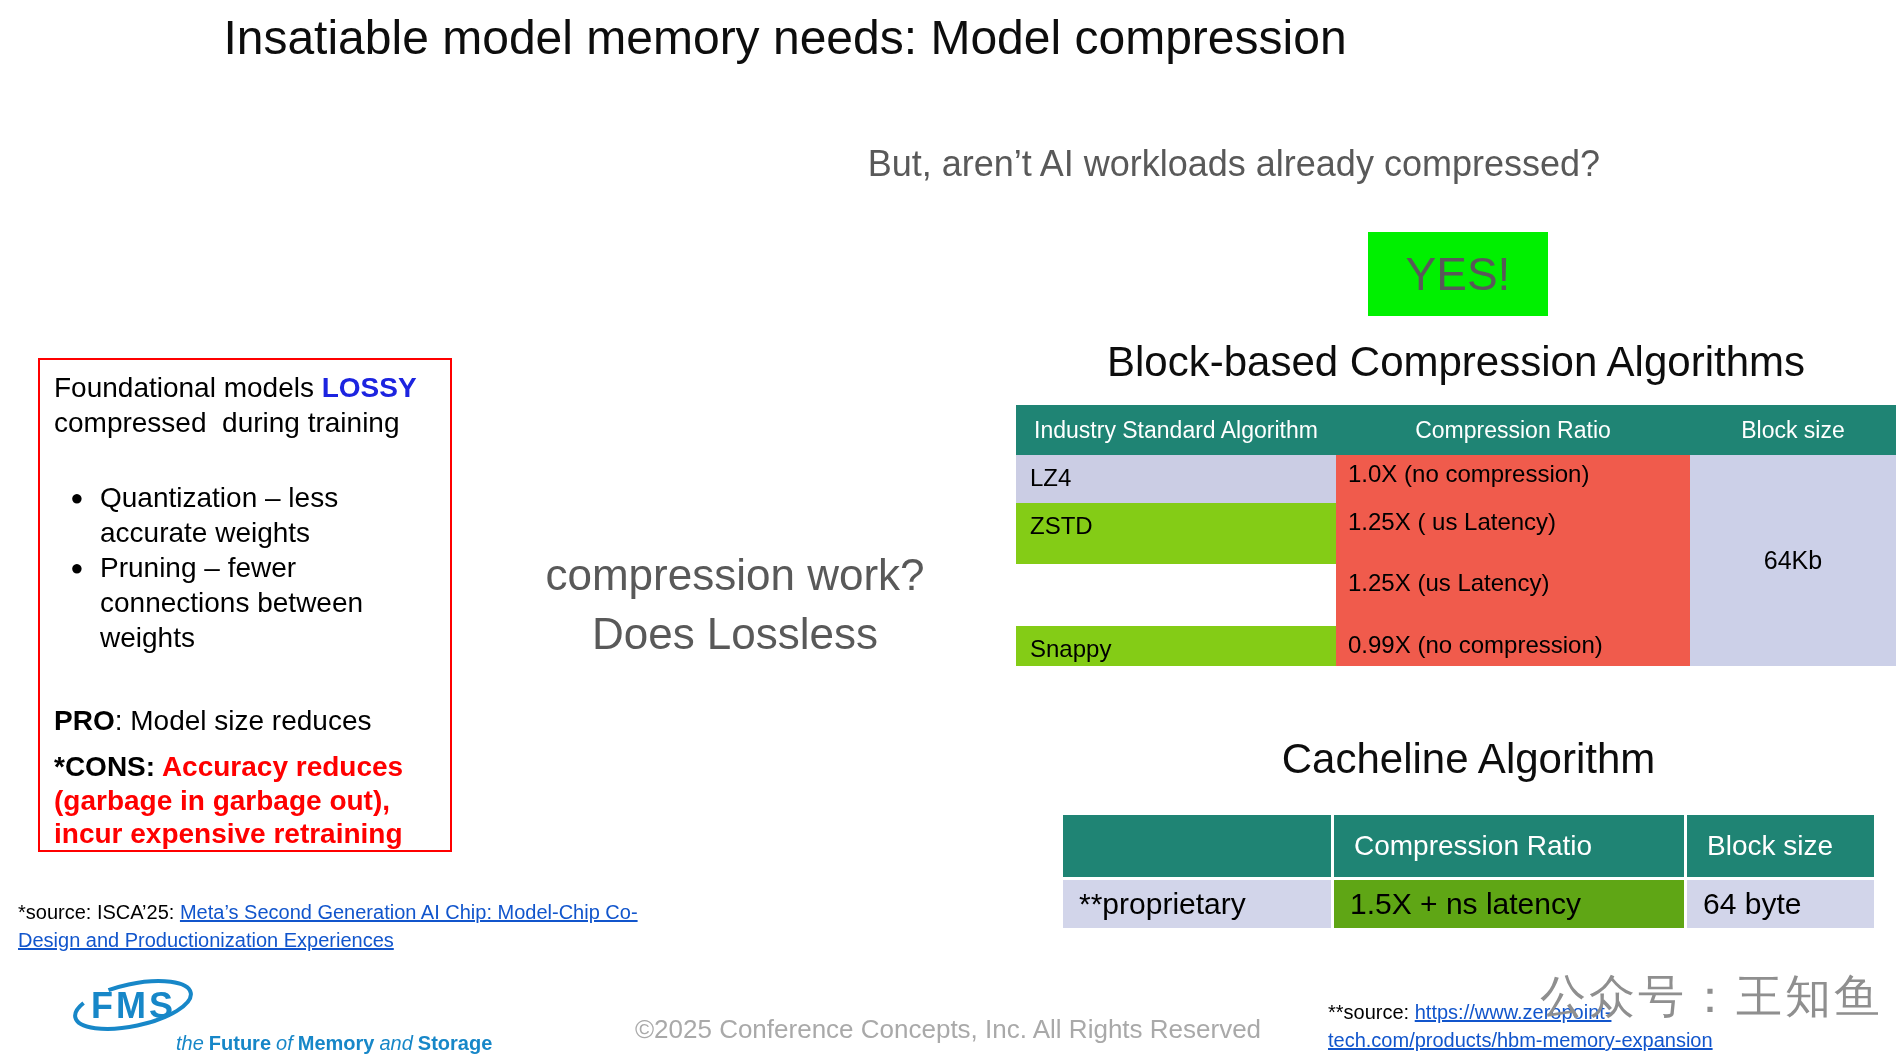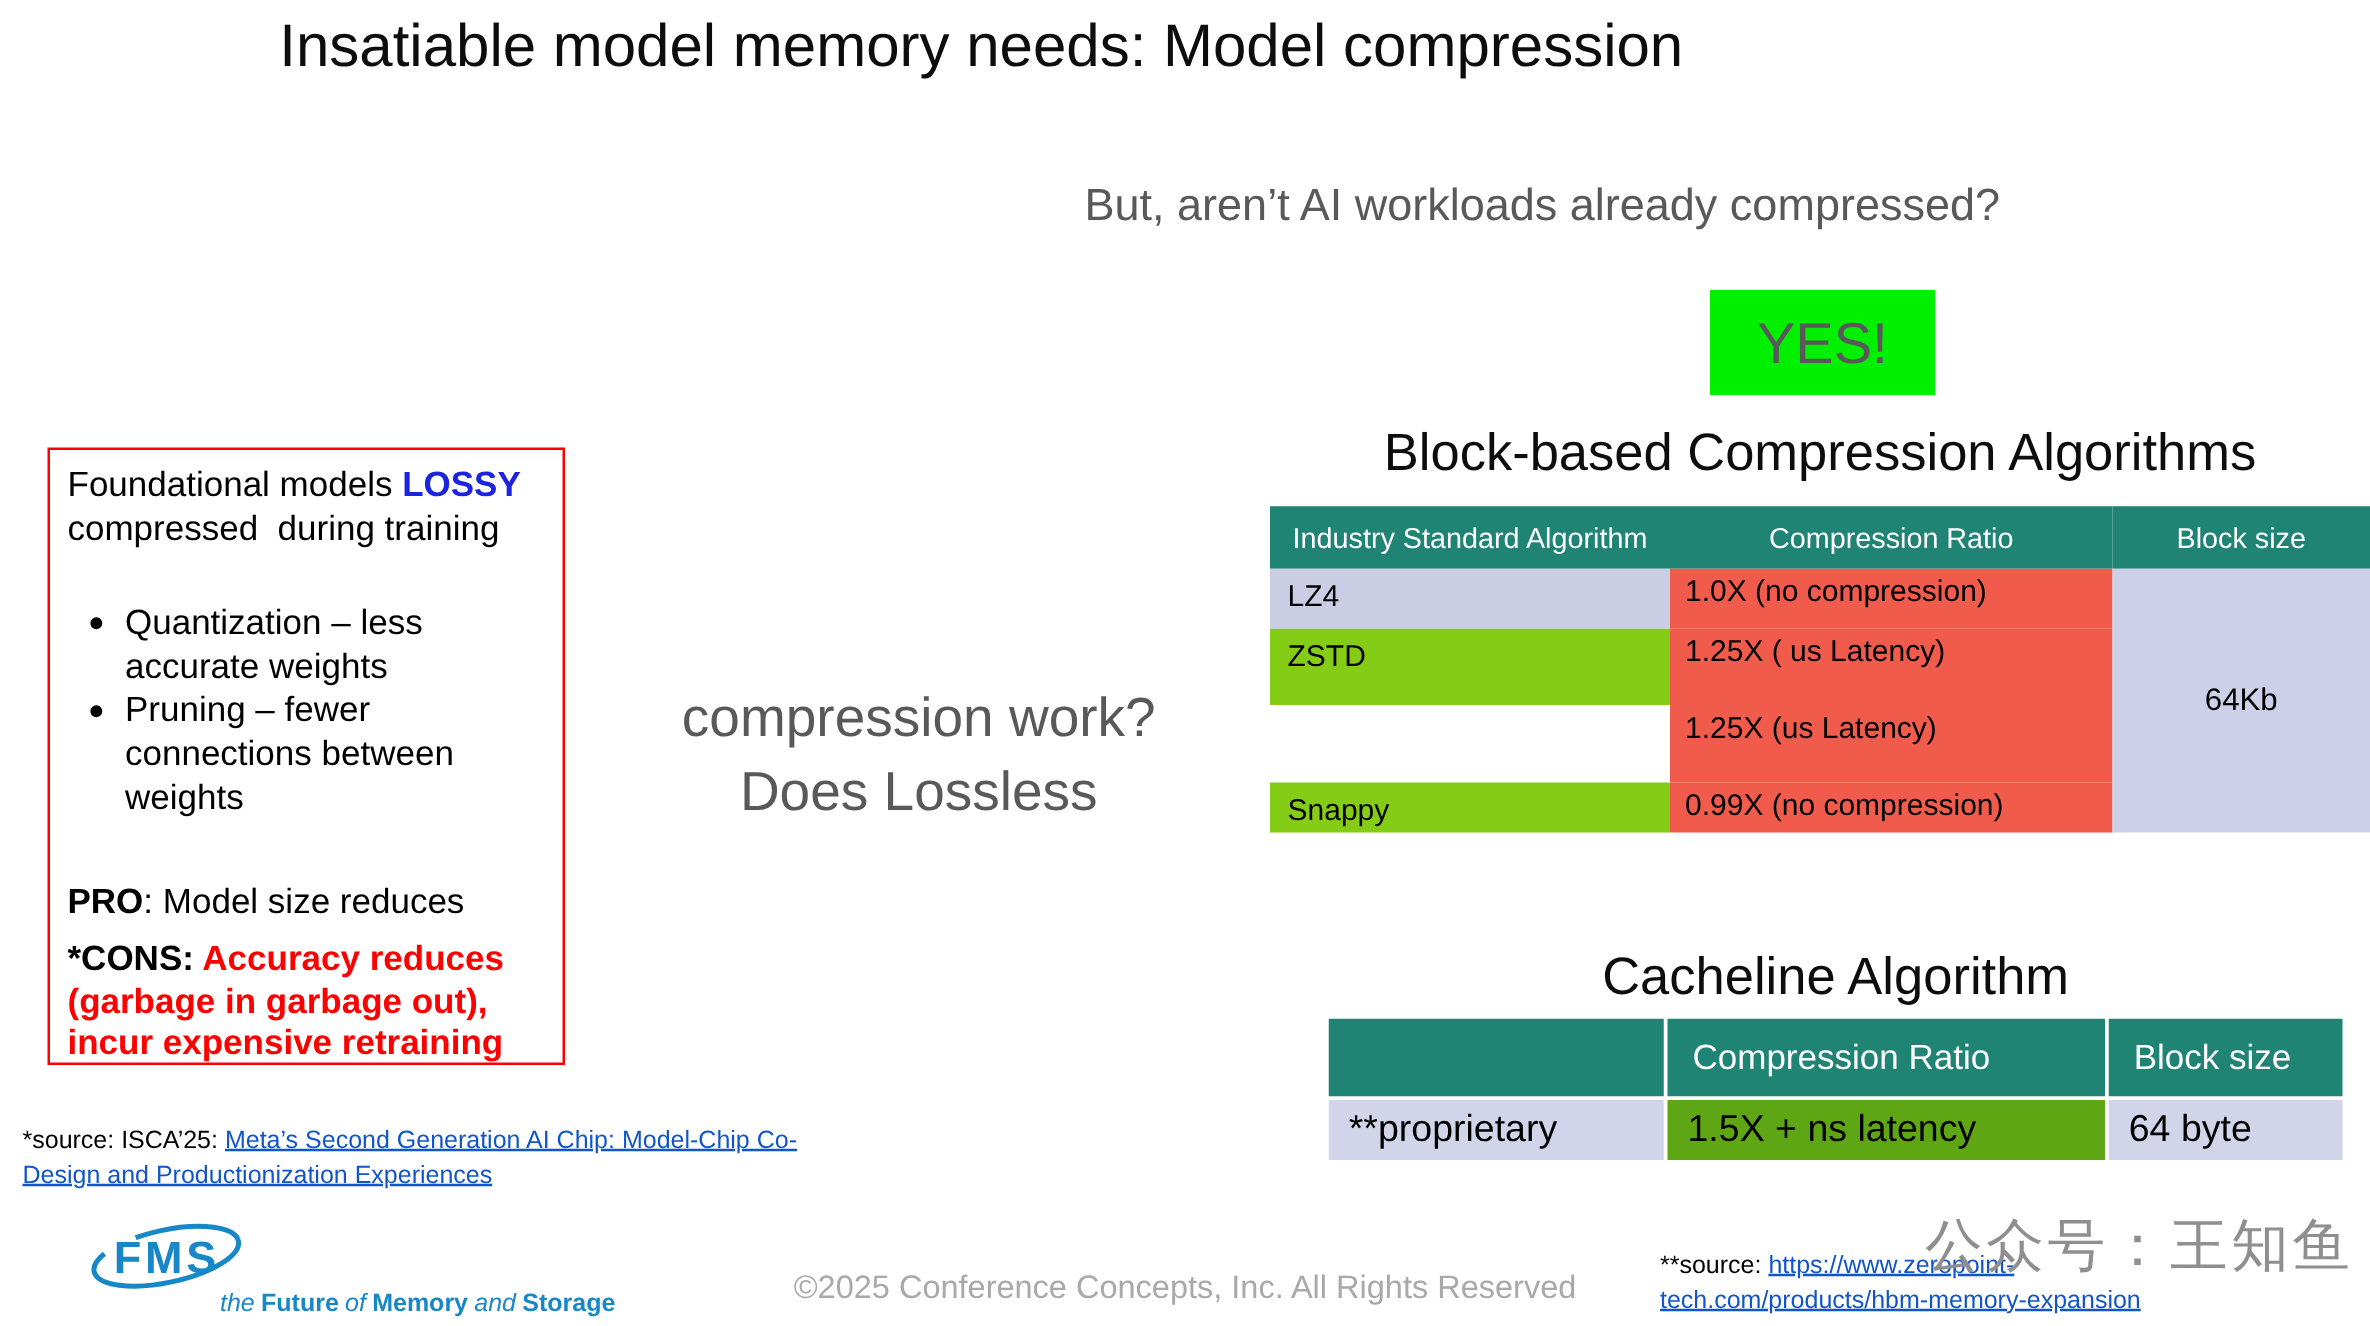--- a/index.html
+++ b/index.html
@@ -41,21 +41,21 @@
               align-items:center;justify-content:center;}
   .bbt .acell{font-size:24px;padding:9px 0 0 14px;box-sizing:border-box;}
   .bbt .rcell{background:#f05b4c;font-size:24px;padding:5px 0 0 12px;box-sizing:border-box;}
   .bg-a{background:#cbcde4;}
   .bg-b{background:#84cc16;}
   .bbt .mcell{grid-column:3;grid-row:2 / span 4;background:#ccd0e8;font-size:25px;
               display:flex;align-items:center;justify-content:center;}
   .c1{grid-column:1;} .c2{grid-column:2;} .c3{grid-column:3;}
   .r1{grid-row:1;} .r2{grid-row:2;} .r3{grid-row:3;} .r4{grid-row:4;} .r5{grid-row:5;}
 
-  .cl-title{position:absolute;left:1063px;top:757px;width:811px;text-align:center;
+  .cl-title{position:absolute;left:1063px;top:735px;width:811px;text-align:center;
             font-size:42px;color:#0d0d0d;}
   .clt{position:absolute;left:1063px;top:815px;width:811px;display:grid;
        grid-template-columns:268px 350px 1fr;grid-template-rows:62px 48px;gap:3px;background:#fff;}
   .clt .hcell{background:#1f8474;color:#fff;font-size:28px;display:flex;
               align-items:center;padding-left:20px;box-sizing:border-box;}
   .clt .dcell{font-size:30px;display:flex;align-items:center;padding-left:16px;
               box-sizing:border-box;background:#d2d5ea;}
   .clt .gcell{background:#5fa615;}
 
   .src-left{position:absolute;left:18px;top:898px;width:660px;font-size:20px;line-height:1.4;}

